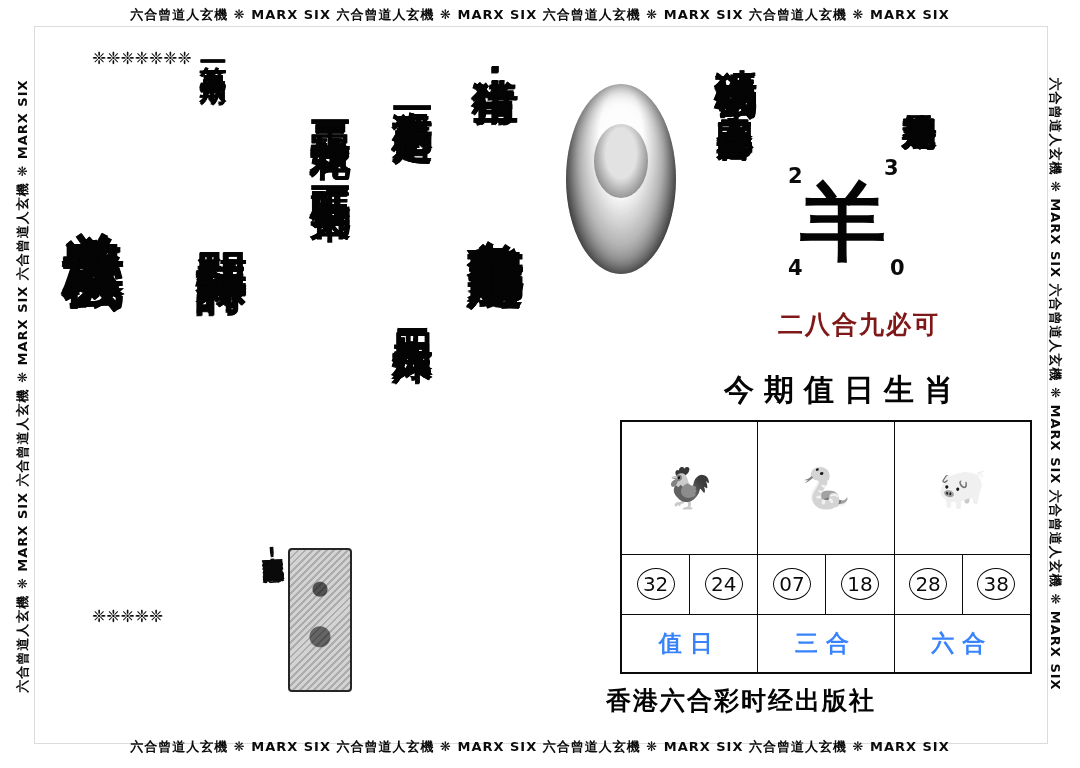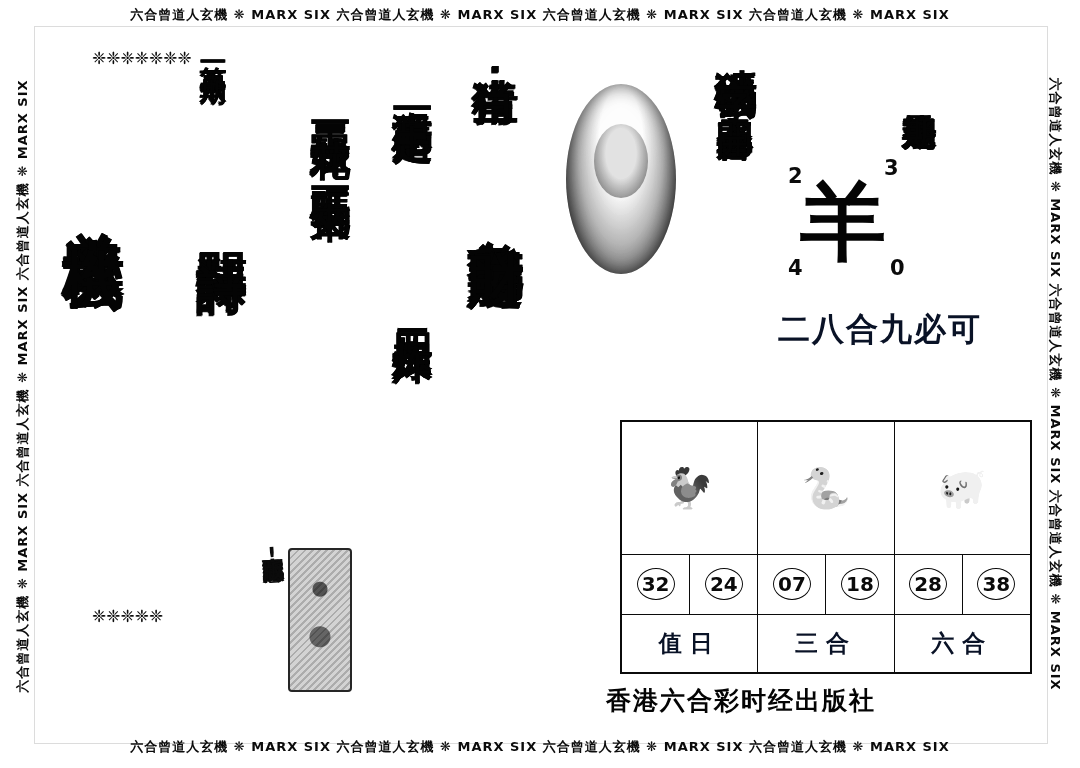--- a/index.html
+++ b/index.html
@@ -199,24 +199,24 @@
     font-weight: 800;
   }
   #col-e {
     top: 88px; left: 902px;
     font-size: 34px;
     font-weight: 800;
   }
   #line-bottom-code {
     position: absolute;
     top: 308px; left: 778px;
-    font-size: 32px;
-    font-weight: 700;
-    letter-spacing: 2px;
-    color: #0f172a;
+    font-size: 25px;
+    font-weight: 700;
+    letter-spacing: 2px;
+    color: #7f1d1d;
   }
 
   
   #big-char {
     position: absolute;
     left: 800px; top: 178px;
     font-size: 86px;
     font-weight: 800;
     color: #0a0a0a;
     line-height: 1;
@@ -263,30 +263,30 @@
   }
   .num-row { height: 40px; }
   .ball {
     display: inline-block;
     width: 36px; height: 30px;
     line-height: 30px;
     border: 1.5px solid #111;
     border-radius: 50%;
     font-family: "DejaVu Sans", sans-serif;
     font-size: 20px;
-    font-weight: 700;
+    font-weight: 400;
     color: #111;
     margin: 0 7px;
   }
   .foot-cell {
     height: 38px;
     font-size: 23px;
     font-weight: 800;
     letter-spacing: 8px;
-    color: #0f172a;
+    color: #3b82f6;
   }
 
   #publisher {
     position: absolute;
     left: 606px; top: 684px;
     font-size: 25px;
     font-weight: 700;
     letter-spacing: 2px;
     color: #0a0a0a;
   }
@@ -324,20 +324,21 @@
   <div id="col-d" class="vtext brush">二二合五必會開</div>
   <div id="col-e" class="vtext brush">零八連走好幾期</div>
   <div id="line-bottom-code">二八合九必可</div>
 
   <div id="big-char">羊</div>
   <div class="corner-num" id="num-tl">2</div>
   <div class="corner-num" id="num-tr">3</div>
   <div class="corner-num" id="num-bl">4</div>
   <div class="corner-num" id="num-br">0</div>
 
+  <div id="table-title">今期值日生肖</div>
 
   <table id="ball-table">
     <tbody>
         <tr>
       <td class="animal-cell" colspan="2">
         <span class="animal">🐓</span>
       </td>
       <td class="animal-cell" colspan="2">
         <span class="animal">🐍</span>
       </td>

